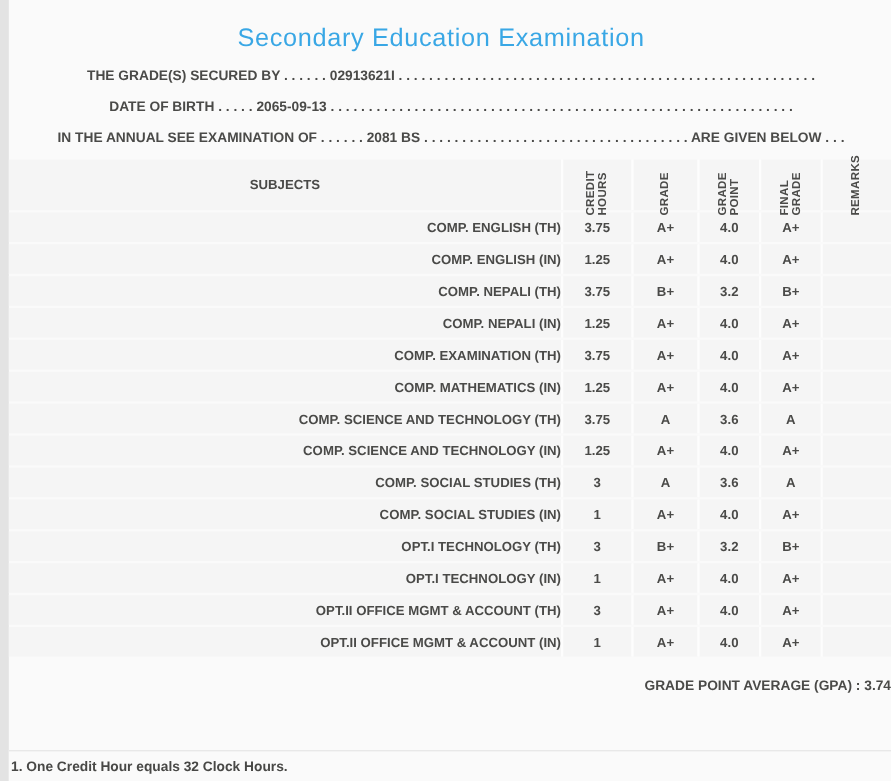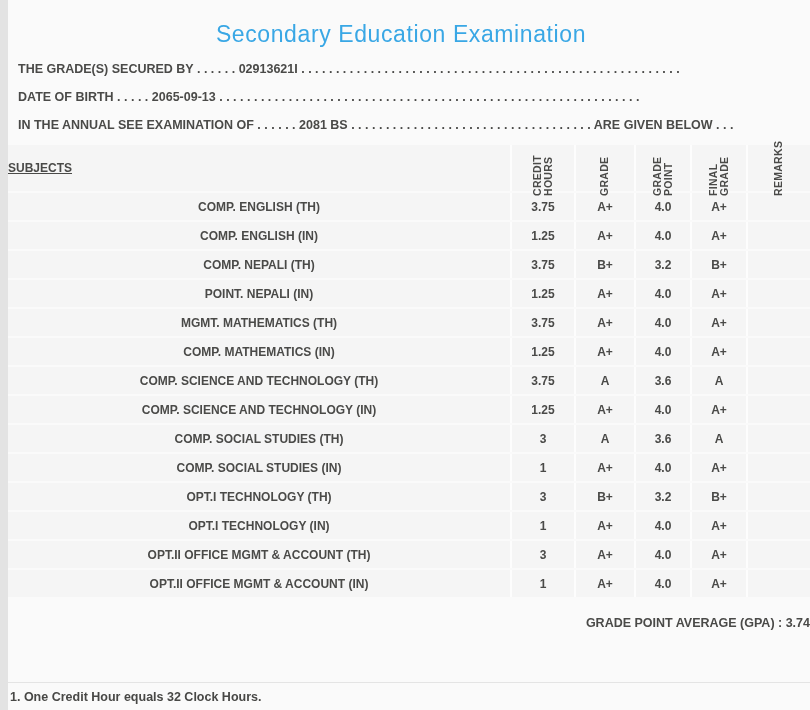--- a/index.html
+++ b/index.html
@@ -11,32 +11,32 @@
     --strip:#e3e3e3;
     --rule:#e4e4e4;
   }
   html,body{margin:0;padding:0;}
   body{font-family:"Liberation Sans", sans-serif; background:#ffffff;}
   .page{position:relative; width:810px; height:710px; background:var(--pagebg); overflow:hidden;}
   .left-strip{position:absolute; left:0; top:0; width:8px; height:100%; background:var(--strip);}
   .content{position:absolute; left:8px; top:0; right:0;}
   .title{color:var(--blue); font-size:23px; font-weight:400; text-align:center; margin:21px 16px 7px 0; letter-spacing:0.6px;}
   .subtitle{font-size:14px; font-weight:700; color:#3e3e3d; text-align:center; margin:0 0 13px 0; letter-spacing:0.2px;}
-  .info{padding-left:10px; padding-right:8px;}
+  .info{padding-left:10px; padding-right:8px;text-align:center;}
   .info-line{font-size:12.5px; font-weight:700; color:var(--text); line-height:28px; white-space:nowrap; overflow:hidden;}
   table.grades{width:100%; border-collapse:separate; border-spacing:0 2px; margin-top:4px; background:transparent;}
   table.grades th, table.grades td{background:var(--cell); color:var(--text); font-weight:700; font-size:12px; padding:0;}
   table.grades th:nth-child(n+2), table.grades td:nth-child(n+2){border-left:2px solid var(--gap);}
-  th.subjects-th{text-align:left; padding-left:10px; height:46px; font-size:12.5px; vertical-align:middle;text-decoration:underline;}
+  th.subjects-th{text-align:center; padding-left:10px; height:46px; font-size:12.5px; vertical-align:middle;}
   th.rot-th{position:relative; height:46px; overflow:visible;}
   .rot{position:absolute; left:50%; top:50%; width:56px; height:26px; transform:translate(-50%,-50%) rotate(-90deg);
        font-size:10.5px; line-height:11.5px; font-weight:700; text-align:left; letter-spacing:0.3px;
        display:grid; align-content:center; color:var(--text);}
   td{height:27px; text-align:center;}
-  td.subject{text-align:center; padding-left:10px; font-size:12px;}
+  td.subject{text-align:right; padding-left:10px; font-size:12px;}
   .gpa{margin-top:17px; text-align:right; font-size:12.5px; font-weight:700; color:var(--text);}
   .footband{position:absolute; left:8px; right:0; bottom:0; height:27px; border-top:1px solid var(--rule);
             display:flex; align-items:center; background:var(--pagebg);}
   .footband span{font-size:12.5px; font-weight:700; color:#484846; padding-left:2px;}
 </style>
 </head>
 <body>
 
 <div class="page">
   <div class="left-strip"></div>
@@ -98,29 +98,29 @@
       </tr>
           <tr>
         <td class="subject">COMP. NEPALI (TH)</td>
         <td>3.75</td>
         <td>B+</td>
         <td>3.2</td>
         <td>B+</td>
         <td></td>
       </tr>
           <tr>
-        <td class="subject">POINT. NEPALI (IN)</td>
-        <td>1.25</td>
-        <td>A+</td>
-        <td>4.0</td>
-        <td>A+</td>
-        <td></td>
-      </tr>
-          <tr>
-        <td class="subject">MGMT. MATHEMATICS (TH)</td>
+        <td class="subject">COMP. NEPALI (IN)</td>
+        <td>1.25</td>
+        <td>A+</td>
+        <td>4.0</td>
+        <td>A+</td>
+        <td></td>
+      </tr>
+          <tr>
+        <td class="subject">COMP. EXAMINATION (TH)</td>
         <td>3.75</td>
         <td>A+</td>
         <td>4.0</td>
         <td>A+</td>
         <td></td>
       </tr>
           <tr>
         <td class="subject">COMP. MATHEMATICS (IN)</td>
         <td>1.25</td>
         <td>A+</td>

